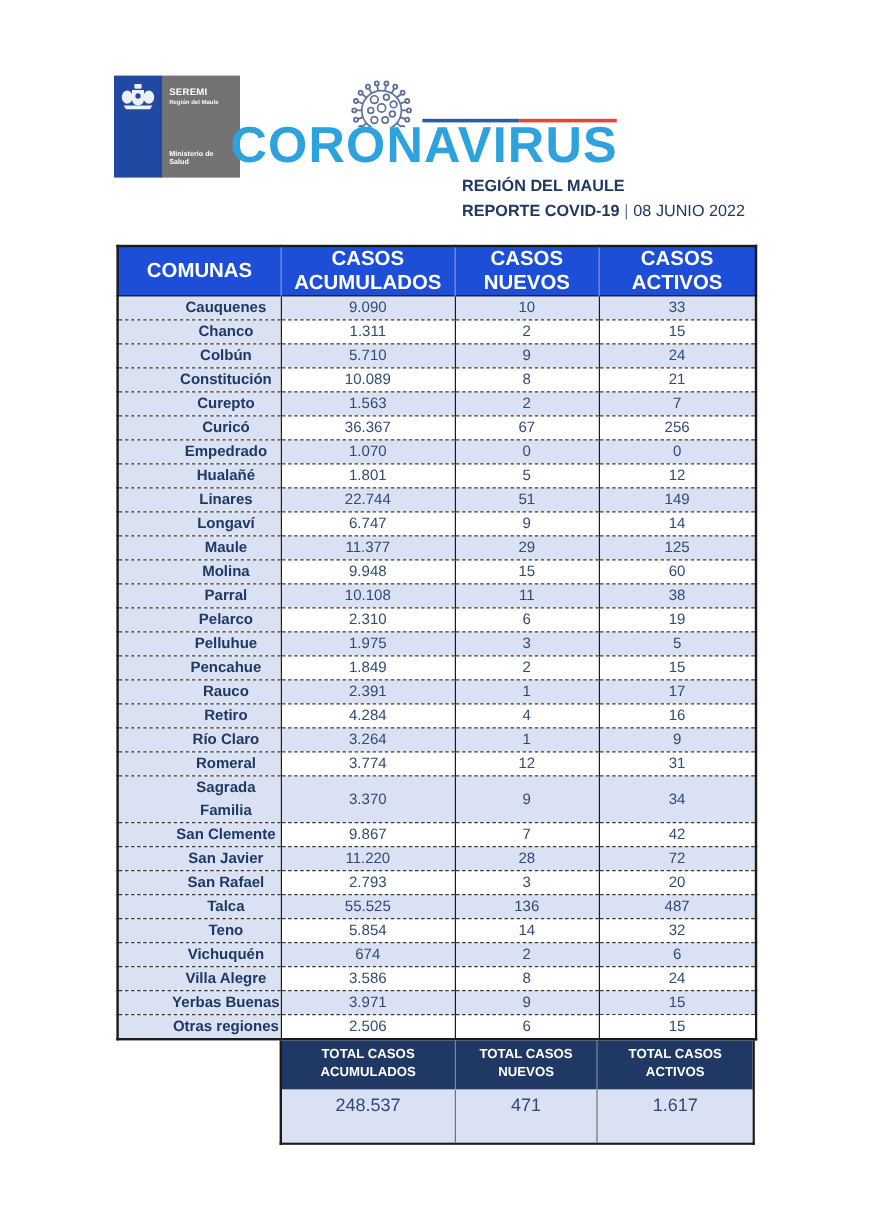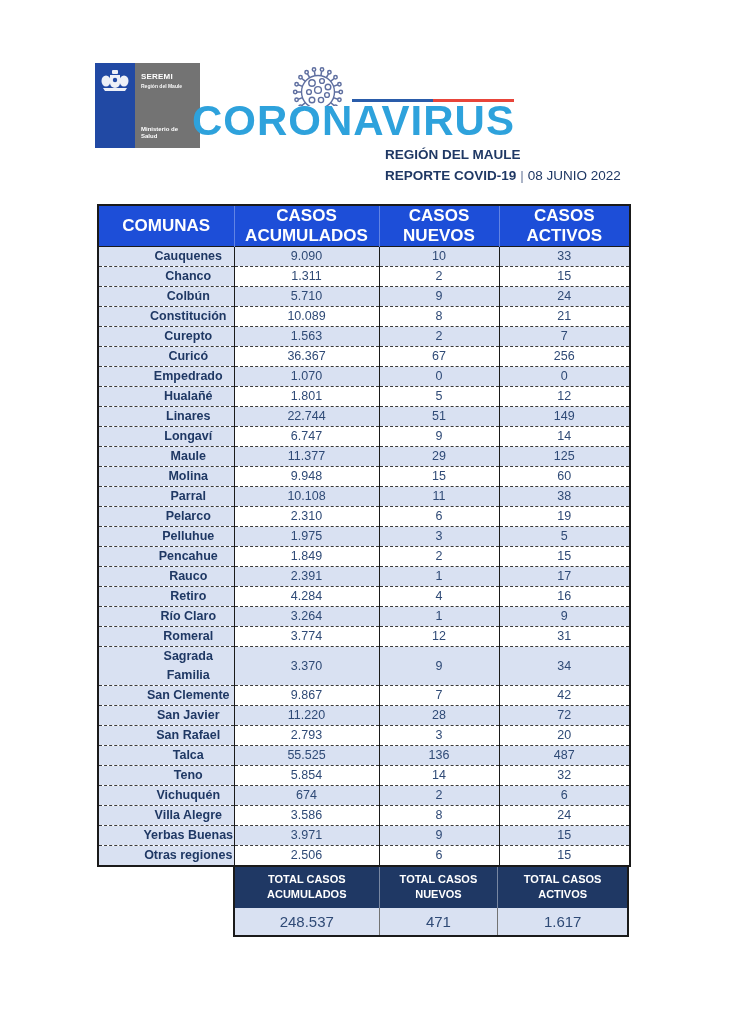--- a/index.html
+++ b/index.html
@@ -48,21 +48,21 @@
   table.covid td.comuna{background:#d9e1f2 !important;font-weight:bold;color:#1f3864;padding-left:44px;}
   table.covid tbody tr:last-child td:last-child{position:relative;}
 
   
   .totals{margin-left:136px;width:396px;box-sizing:border-box;border:2px solid #1a1a1a;border-top:none;}
   .totals-head{display:grid;grid-template-columns:145fr 120fr 131fr;background:#1f3864;}
   .totals-head .tcell{color:#fff;font-size:11px;font-weight:bold;text-align:center;
                       padding:5px 0 6px 0;line-height:15px;}
   .totals-head .tcell + .tcell{border-left:1px solid rgba(255,255,255,.4);}
   .totals-vals{display:grid;grid-template-columns:145fr 120fr 131fr;background:#d9e1f2;}
-  .totals-vals .vcell{font-size:15px;color:#2f4a76;text-align:center;line-height:27px;height:27px;}
+  .totals-vals .vcell{font-size:15px;color:#2f4a76;text-align:center;line-height:27px;height:44px;}
   .totals-vals .vcell + .vcell{border-left:1px solid #737373;}
 </style>
 </head>
 <body>
 
 <div class="page">
 
   <div class="logo">
     <div class="logo-blue">
       <svg class="coat" width="30" height="24" viewBox="0 0 30 24">

